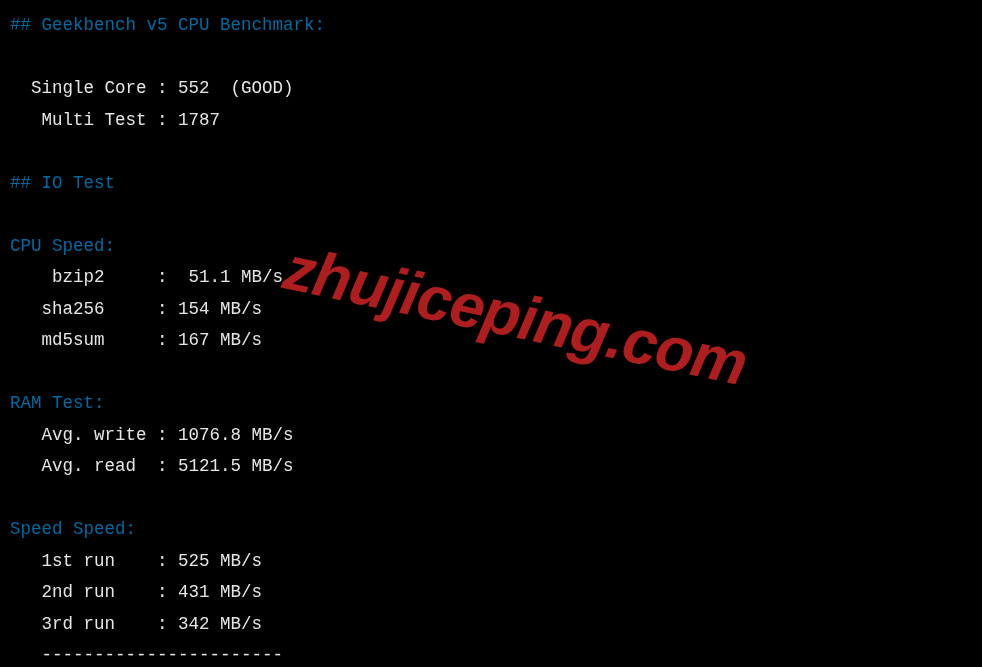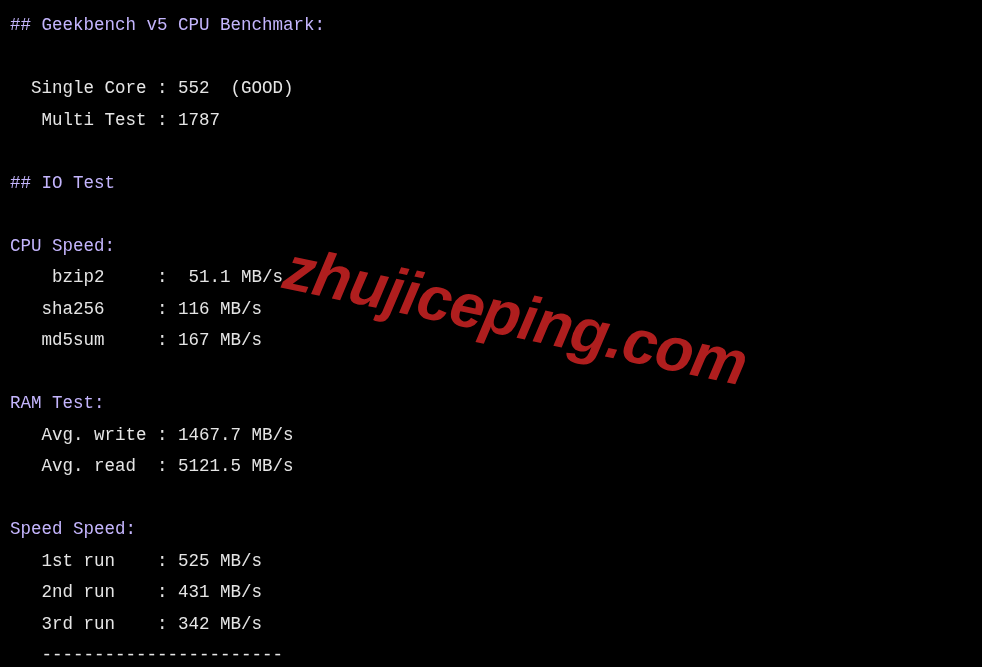--- a/index.html
+++ b/index.html
@@ -10,21 +10,21 @@
       font-size: 17.5px;
       color: #e5e5e5;
       line-height: 1.8;
       position: relative;
       width: 982px;
       height: 667px;
       box-sizing: border-box;
       overflow: hidden;
     }
     .teal {
-      color: #c4b5fd;
+      color: #0369a1;
     }
     .line {
       white-space: pre;
     }
     .watermark {
       position: absolute;
       top: 260px;
       left: 280px;
       font-family: 'Arial', sans-serif;
       font-size: 62px;
@@ -42,25 +42,25 @@
 
 <div class="line teal"><span>## Geekbench v5 CPU Benchmark:</span></div>
 <div class="line"> </div>
 <div class="line"><span>  Single Core : </span><span>552  (GOOD)</span></div>
 <div class="line"><span>   Multi Test : </span><span>1787</span></div>
 <div class="line"> </div>
 <div class="line teal"><span>## IO Test</span></div>
 <div class="line"> </div>
 <div class="line teal"><span>CPU Speed:</span></div>
 <div class="line"><span>    bzip2     :  </span><span>51.1 MB/s</span></div>
-<div class="line"><span>   sha256     : </span><span>116 MB/s</span></div>
+<div class="line"><span>   sha256     : </span><span>154 MB/s</span></div>
 <div class="line"><span>   md5sum     : </span><span>167 MB/s</span></div>
 <div class="line"> </div>
 <div class="line teal"><span>RAM Test:</span></div>
-<div class="line"><span>   Avg. write : </span><span>1467.7 MB/s</span></div>
+<div class="line"><span>   Avg. write : </span><span>1076.8 MB/s</span></div>
 <div class="line"><span>   Avg. read  : </span><span>5121.5 MB/s</span></div>
 <div class="line"> </div>
 <div class="line teal"><span>Speed Speed:</span></div>
 <div class="line"><span>   1st run    : </span><span>525 MB/s</span></div>
 <div class="line"><span>   2nd run    : </span><span>431 MB/s</span></div>
 <div class="line"><span>   3rd run    : </span><span>342 MB/s</span></div>
 <div class="line"><span>   -----------------------</span></div>
 
 <div class="watermark"><span>zhujiceping.com</span></div>
 

